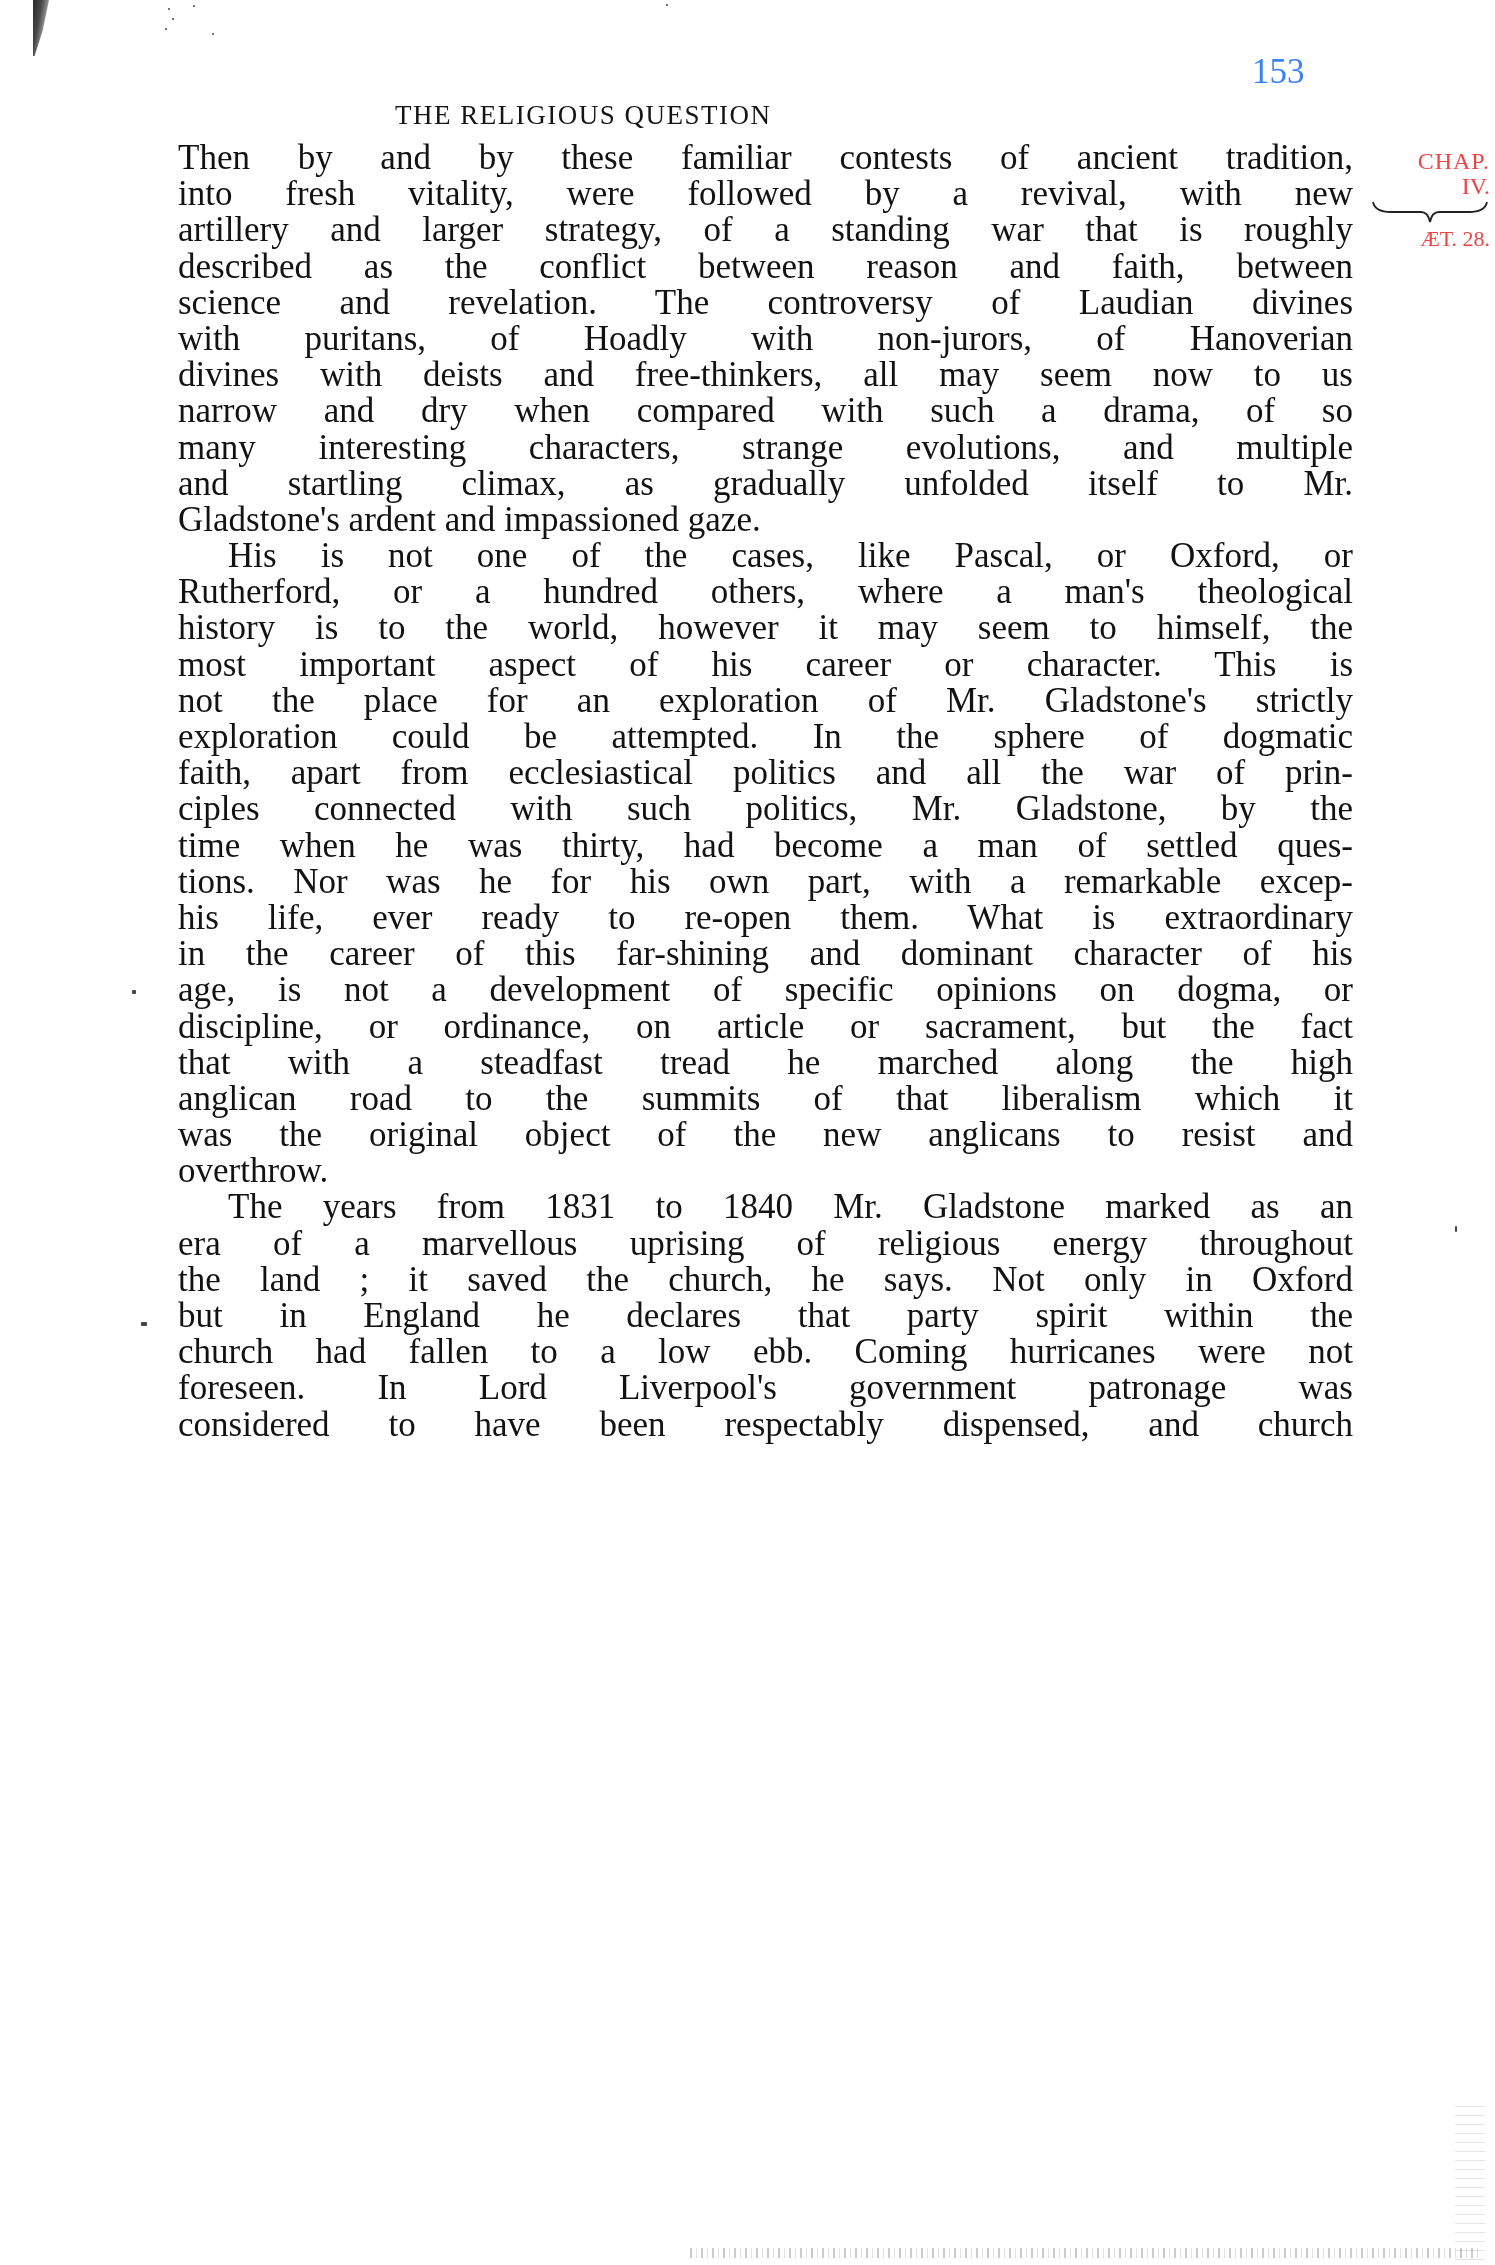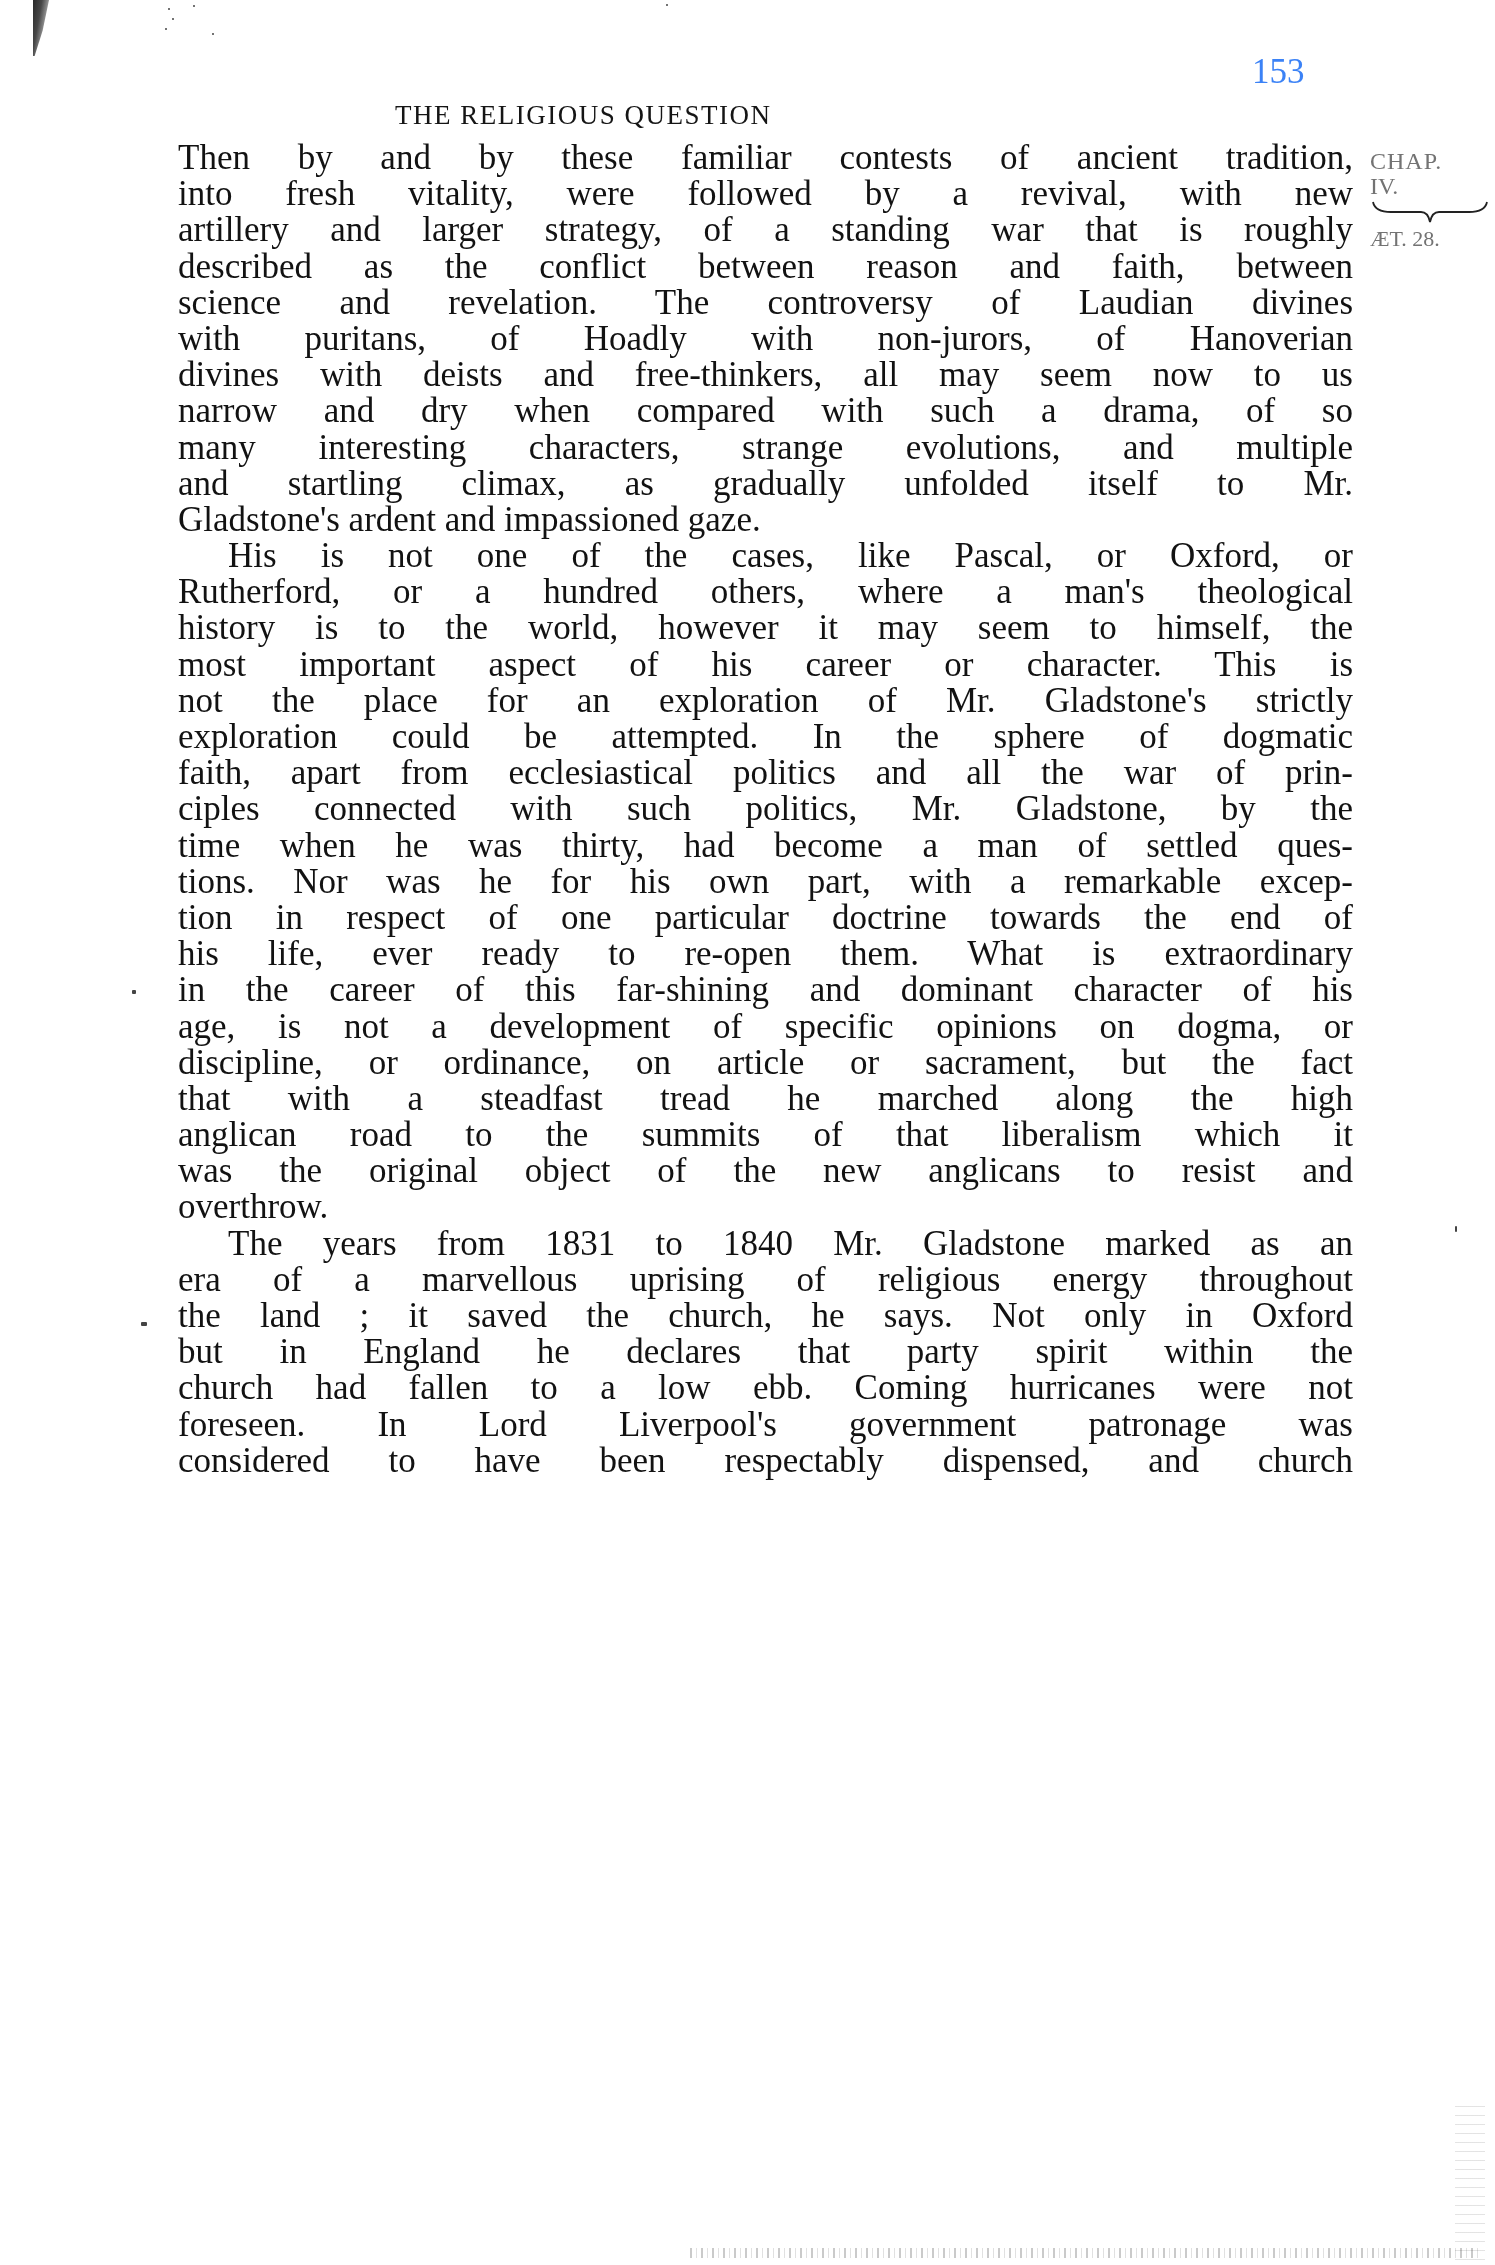--- a/index.html
+++ b/index.html
@@ -94,23 +94,23 @@
     .line.indent {
       padding-left: 50px;
     }
 
     
     .margin-note {
       position: absolute;
       left: 1370px;
       top: 148px;
       width: 120px;
-      text-align: left;
-      font-family: "Liberation Serif", "DejaVu Serif", serif;
-      color: #737373;
+      text-align: right;
+      font-family: "Liberation Serif", "DejaVu Serif", serif;
+      color: #ef4444;
     }
     .margin-chap {
       font-size: 24px;
       letter-spacing: 1px;
       line-height: 26px;
     }
     .margin-num {
       font-size: 24px;
       line-height: 24px;
     }
@@ -172,21 +172,20 @@
       <div class="line indent">His is not one of the cases, like Pascal, or Oxford, or</div>
       <div class="line">Rutherford, or a hundred others, where a man's theological</div>
       <div class="line">history is to the world, however it may seem to himself, the</div>
       <div class="line">most important aspect of his career or character.  This is</div>
       <div class="line">not the place for an exploration of Mr. Gladstone's strictly</div>
       <div class="line">exploration could be attempted.  In the sphere of dogmatic</div>
       <div class="line">faith, apart from ecclesiastical politics and all the war of prin-</div>
       <div class="line">ciples connected with such politics, Mr. Gladstone, by the</div>
       <div class="line">time when he was thirty, had become a man of settled ques-</div>
       <div class="line">tions.  Nor was he for his own part, with a remarkable excep-</div>
-      <div class="line">tion in respect of one particular doctrine towards the end of</div>
       <div class="line">his life, ever ready to re-open them.  What is extraordinary</div>
       <div class="line">in the career of this far-shining and dominant character of his</div>
       <div class="line">age, is not a development of specific opinions on dogma, or</div>
       <div class="line">discipline, or ordinance, on article or sacrament, but the fact</div>
       <div class="line">that with a steadfast tread he marched along the high</div>
       <div class="line">anglican road to the summits of that liberalism which it</div>
       <div class="line">was the original object of the new anglicans to resist and</div>
       <div class="line last">overthrow.</div>
     </div>
     <div>

